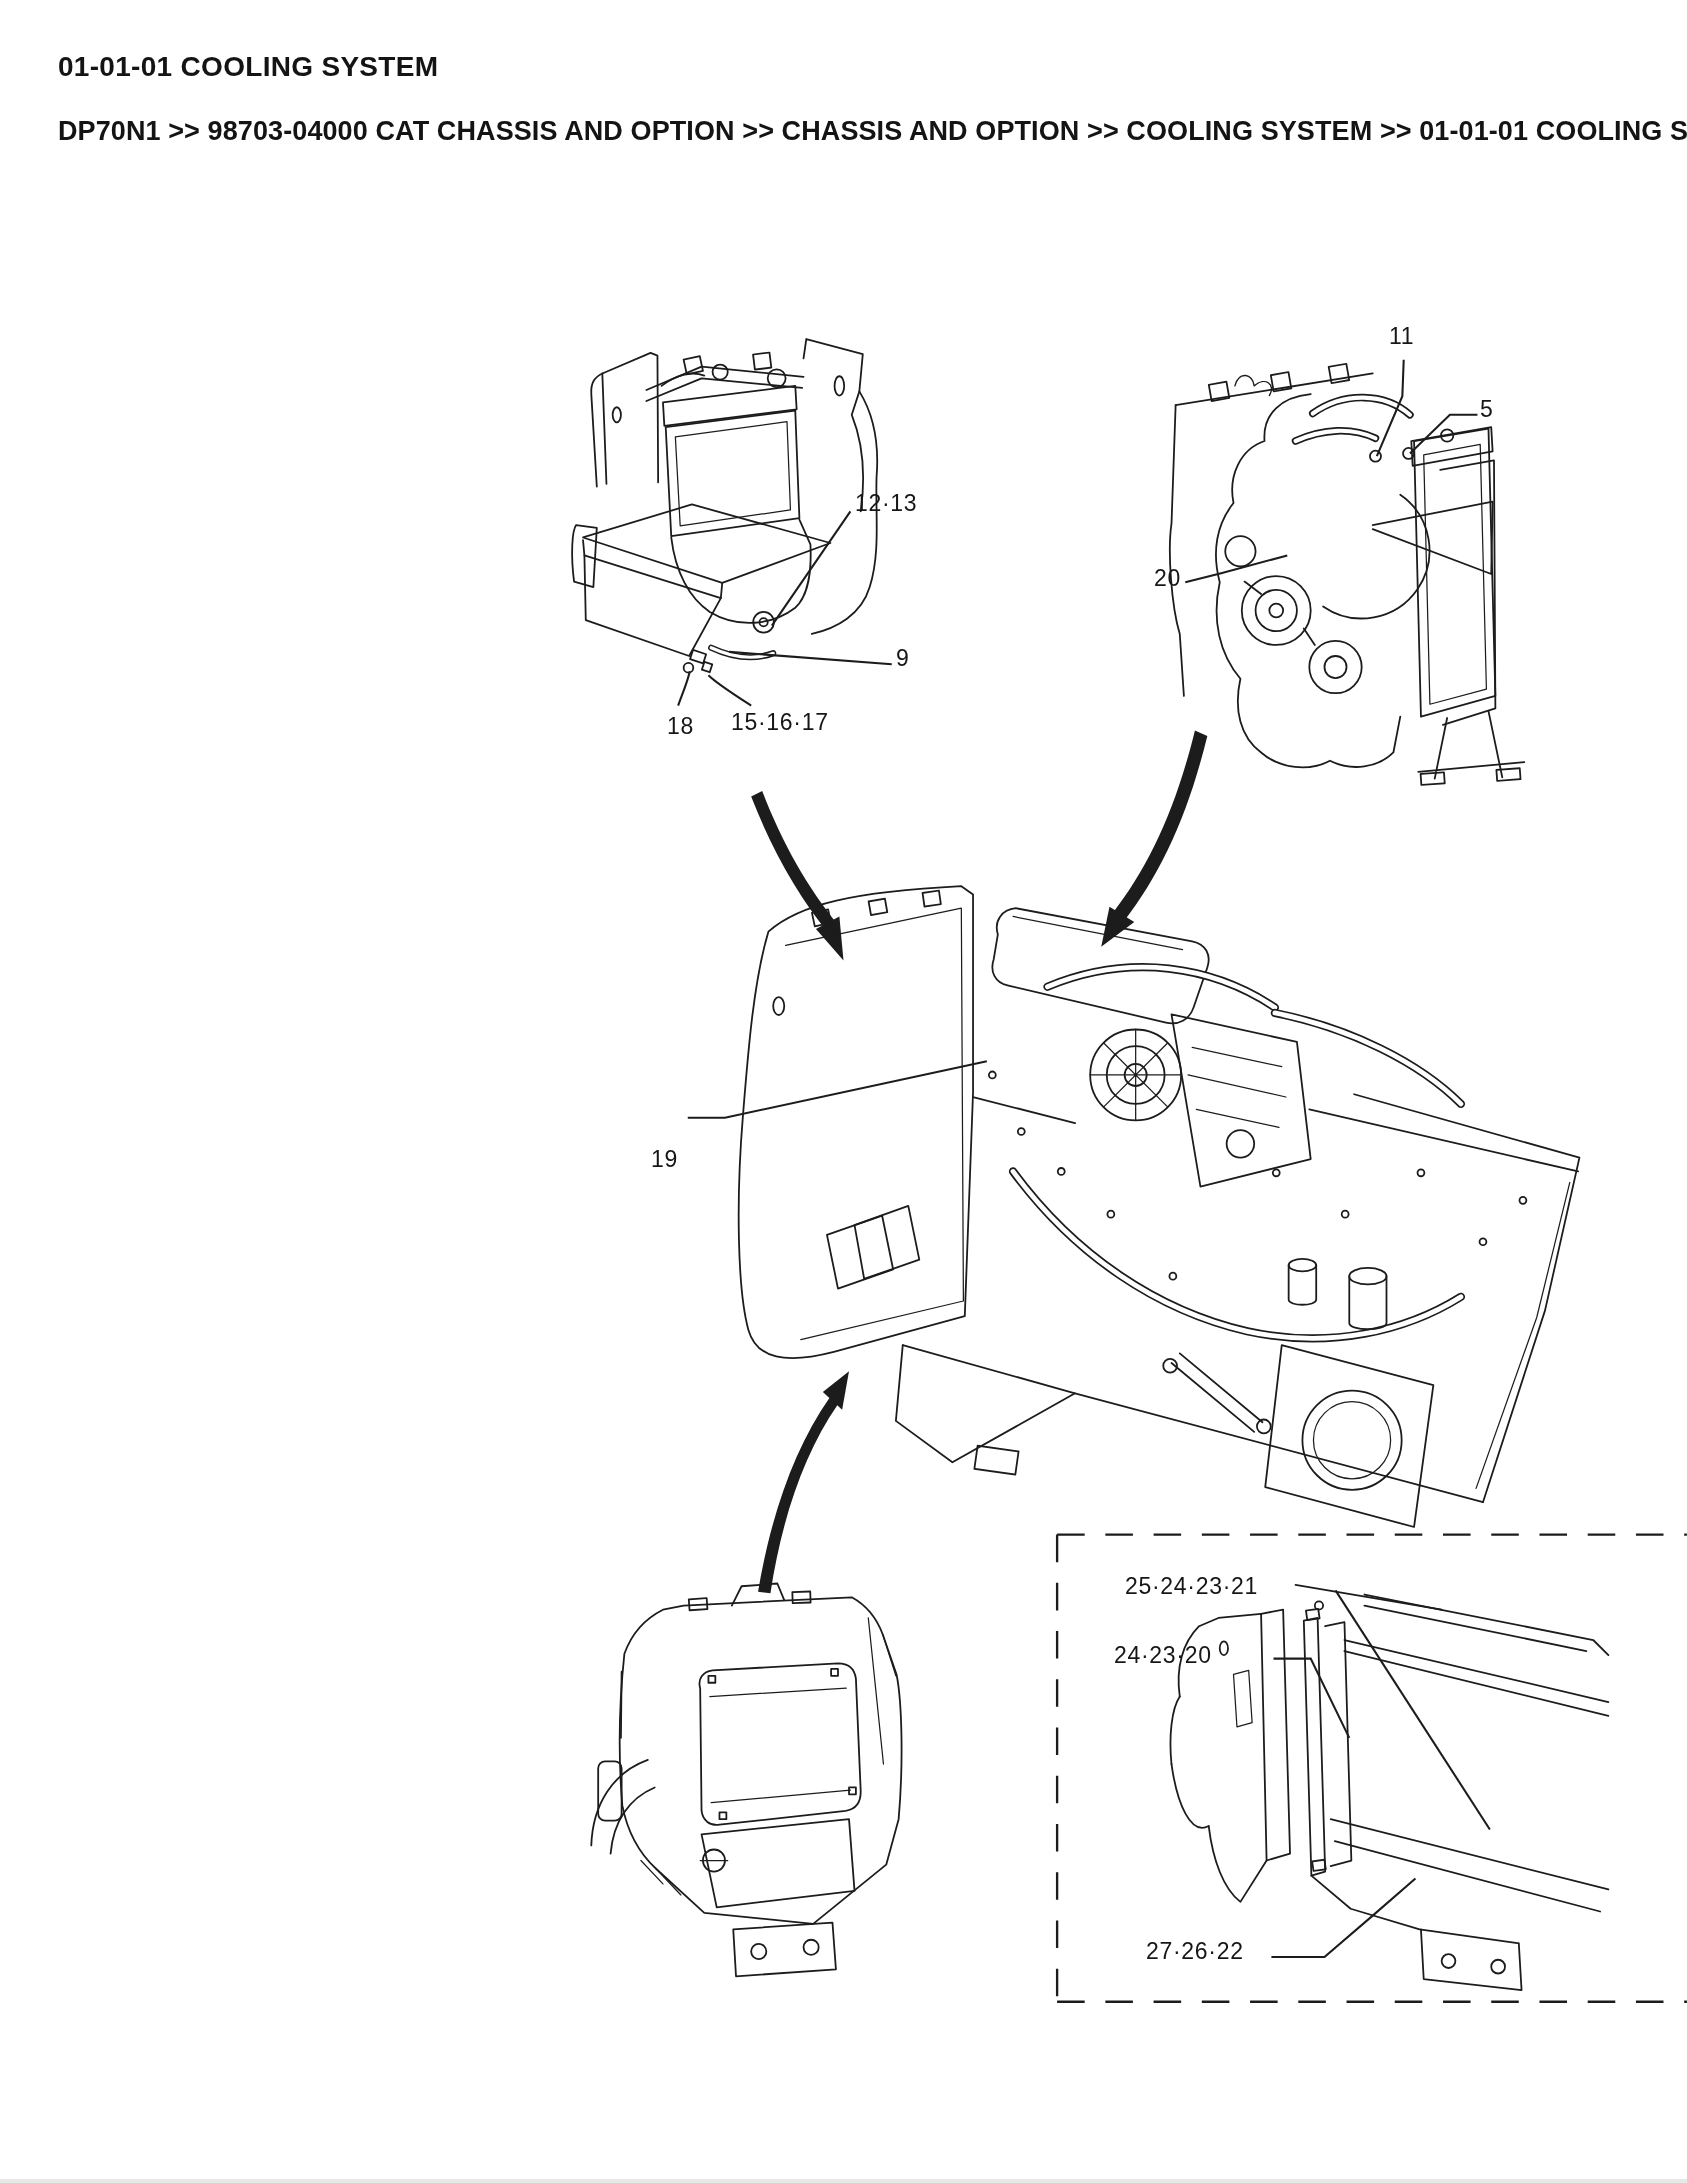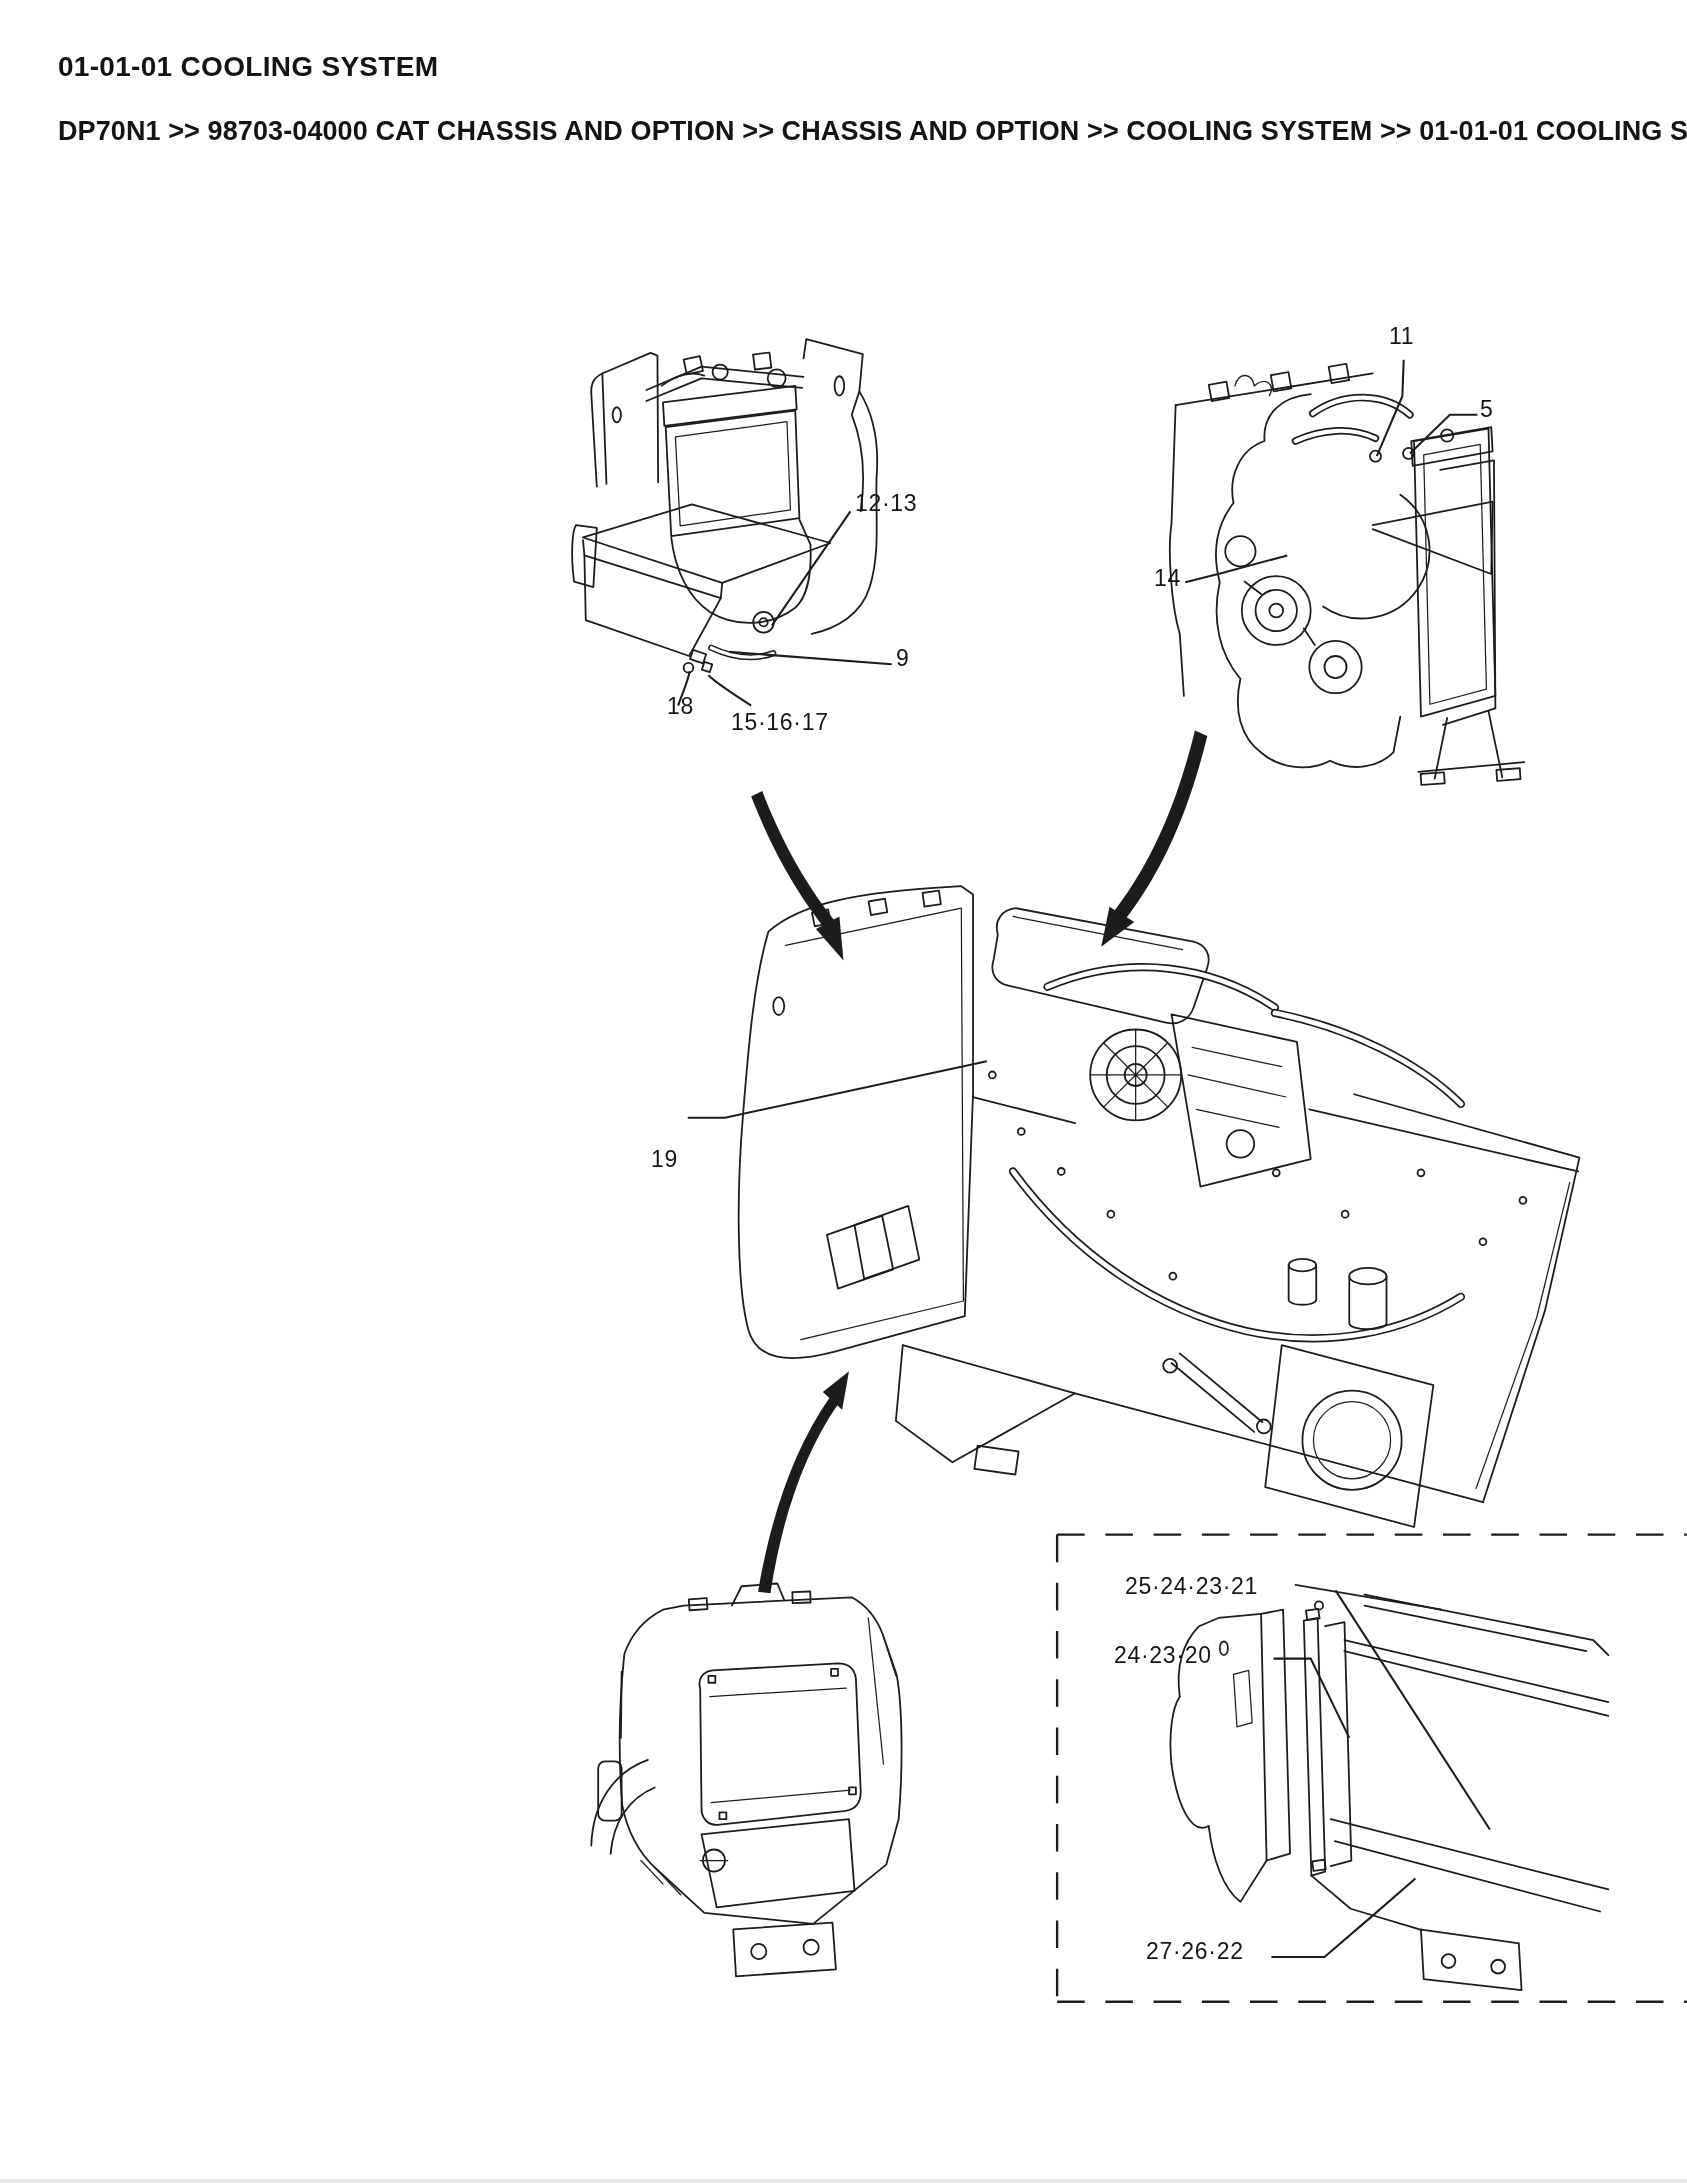--- a/index.html
+++ b/index.html
@@ -292,24 +292,24 @@
     </g>
     <g stroke="#1c1c1c" fill="none" stroke-width="3">
       <path d="M1938,2308 L2162,2655"></path>
       <path d="M1848,2407 L1902,2407 L1958,2522"></path>
       <path d="M1845,2840 L1922,2840 L1992,2780 L2054,2726"></path>
     </g>
   </svg>
 
   <div class="co" style="left:855px;top:491px;">12·13</div>
   <div class="co" style="left:896px;top:646px;">9</div>
-  <div class="co" style="left:667px;top:694px;">18</div>
+  <div class="co" style="left:667px;top:714px;">18</div>
   <div class="co" style="left:731px;top:710px;">15·16·17</div>
   <div class="co" style="left:1389px;top:324px;">11</div>
   <div class="co" style="left:1480px;top:397px;">5</div>
-  <div class="co" style="left:1154px;top:566px;">14</div>
+  <div class="co" style="left:1154px;top:566px;">20</div>
   <div class="co" style="left:651px;top:1101px;margin-top:46px;">19</div>
   <div class="co" style="left:1125px;top:1574px;">25·24·23·21</div>
   <div class="co" style="left:1114px;top:1643px;text-align:right;">24·23·20</div>
   <div class="co" style="left:1146px;top:1939px;">27·26·22</div>
 
 </div>
 
 
 </body></html>

